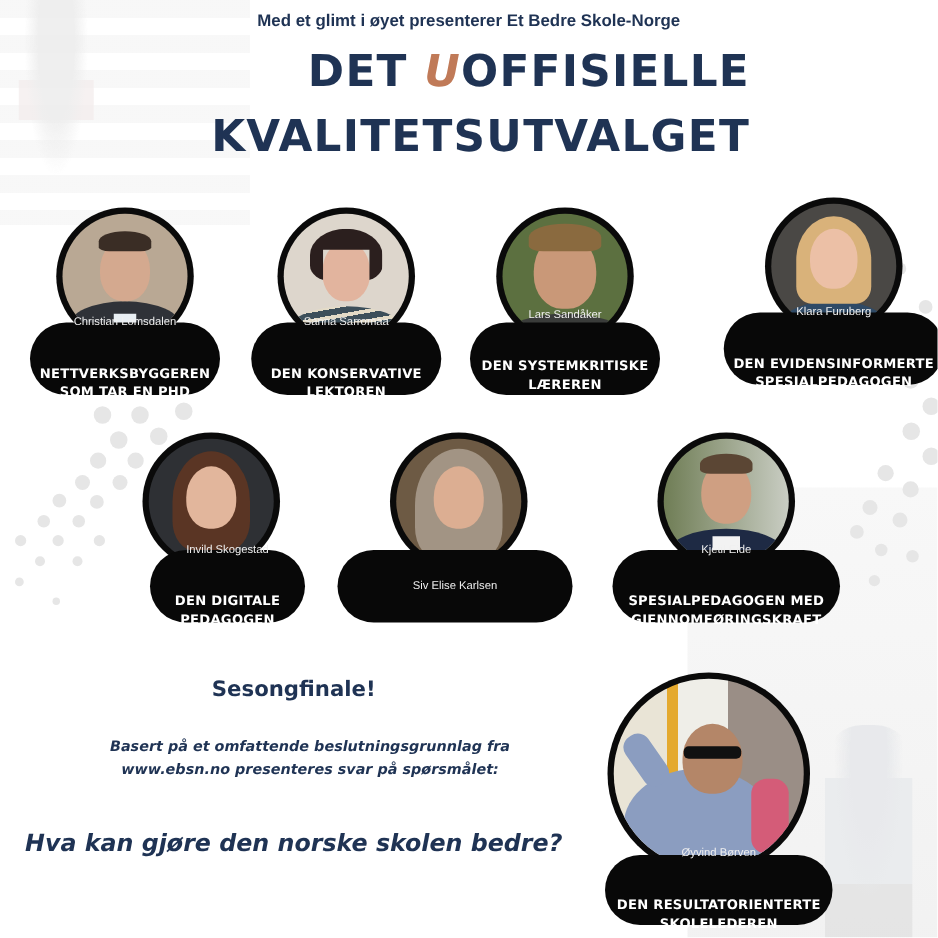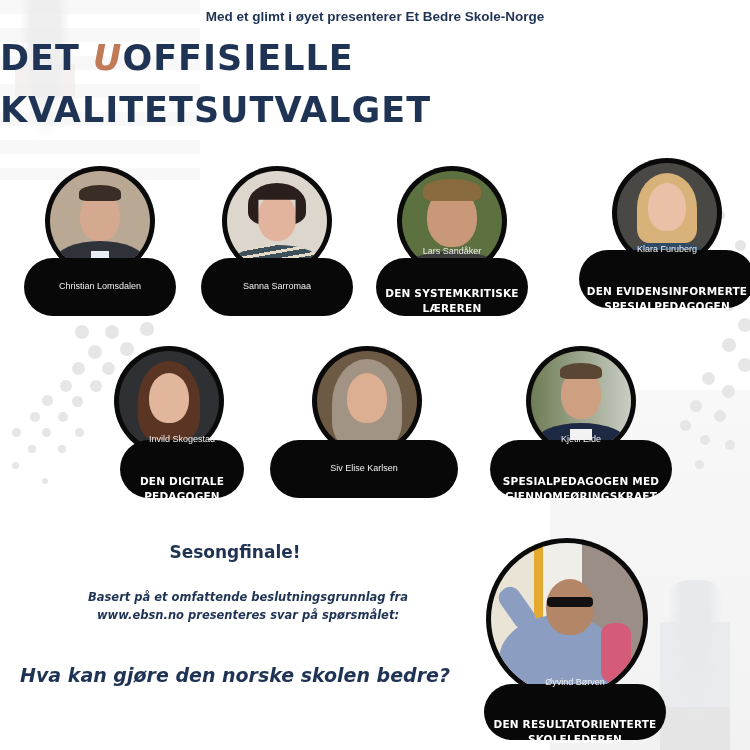--- a/index.html
+++ b/index.html
@@ -30,21 +30,21 @@
       border-radius: 30px 30px 0 0;
       opacity: 0.8;
     }
     .dot { position: absolute; border-radius: 50%; background: #e6e6e6; }
 
     .subtitle {
       position: absolute; top: 9px; left: 0; width: 750px; text-align: center;
       font-family: "Liberation Sans", sans-serif; font-weight: bold; font-size: 13.5px; color: #1f3354;
     }
     .title {
-      position: absolute; left: 0; width: 600px; text-align: left;
+      position: absolute; left: 0; width: 600px; text-align: right;
       font-family: "DejaVu Sans", sans-serif; font-weight: bold; color: #1f3354;
       font-size: 35px; letter-spacing: 1px;
     }
     .title.line1 { top: 38px; }
     .title.line2 { top: 90px; }
     .title .accent { color: #c07a58; font-style: italic; }
 
     .card { position: absolute; }
     .avatar {
       position: absolute; border-radius: 50%; background: #0a0a0a;
@@ -151,33 +151,37 @@
     <div class="photo" style="background:#b9a894;">
       <div class="body" style="width:90px;height:40px;background:#2f3238;"></div>
       <div class="body" style="width:18px;height:30px;background:#e8eef3;border-radius:0;"></div>
       <div class="body" style="width:6px;height:22px;background:#4d7fb8;border-radius:0;"></div>
       <div class="face" style="top:20px;width:40px;height:50px;background:#d4a98f;"></div>
       <div class="face" style="top:14px;width:42px;height:16px;background:#3a2d25;border-radius:50% 50% 20% 20%;"></div>
     </div>
   </div>
   <div class="pill" style="left:0;top:92px;width:152px;height:58px;">
     <div class="name">Christian Lomsdalen</div>
+    <div class="role">NETTVERKSBYGGEREN
+SOM TAR EN PHD</div>
   </div>
 </div>
 
 <div class="card" style="left:201px;top:166px;width:152px;height:150px;">
   <div class="avatar" style="left:21px;top:0;width:110px;height:110px;">
     <div class="photo" style="background:#ddd6cc;">
       <div class="body" style="width:90px;height:36px;background:repeating-linear-gradient(170deg,#3c4f5a 0 5px,#e3dbc7 5px 8px);"></div>
       <div class="face" style="top:22px;width:38px;height:48px;background:#e2b49e;"></div>
       <div class="face" style="top:12px;width:58px;height:42px;background:#2b1f1e;border-radius:50% 50% 30% 30%;clip-path:polygon(0 0,100% 0,100% 100%,82% 100%,82% 40%,18% 40%,18% 100%,0 100%);"></div>
     </div>
   </div>
   <div class="pill" style="left:0;top:92px;width:152px;height:58px;">
     <div class="name">Sanna Sarromaa</div>
+    <div class="role">DEN KONSERVATIVE
+LEKTOREN</div>
   </div>
 </div>
 
 <div class="card" style="left:376px;top:166px;width:152px;height:150px;">
   <div class="avatar" style="left:21px;top:0;width:110px;height:110px;">
     <div class="photo" style="background:#5c7040;">
       <div class="body" style="width:90px;height:30px;background:#3a3c3a;"></div>
       <div class="face" style="top:16px;width:50px;height:60px;background:#c99878;"></div>
       <div class="face" style="top:8px;width:58px;height:22px;background:#8a6a3f;border-radius:50% 50% 20% 20%;"></div>
     </div>

